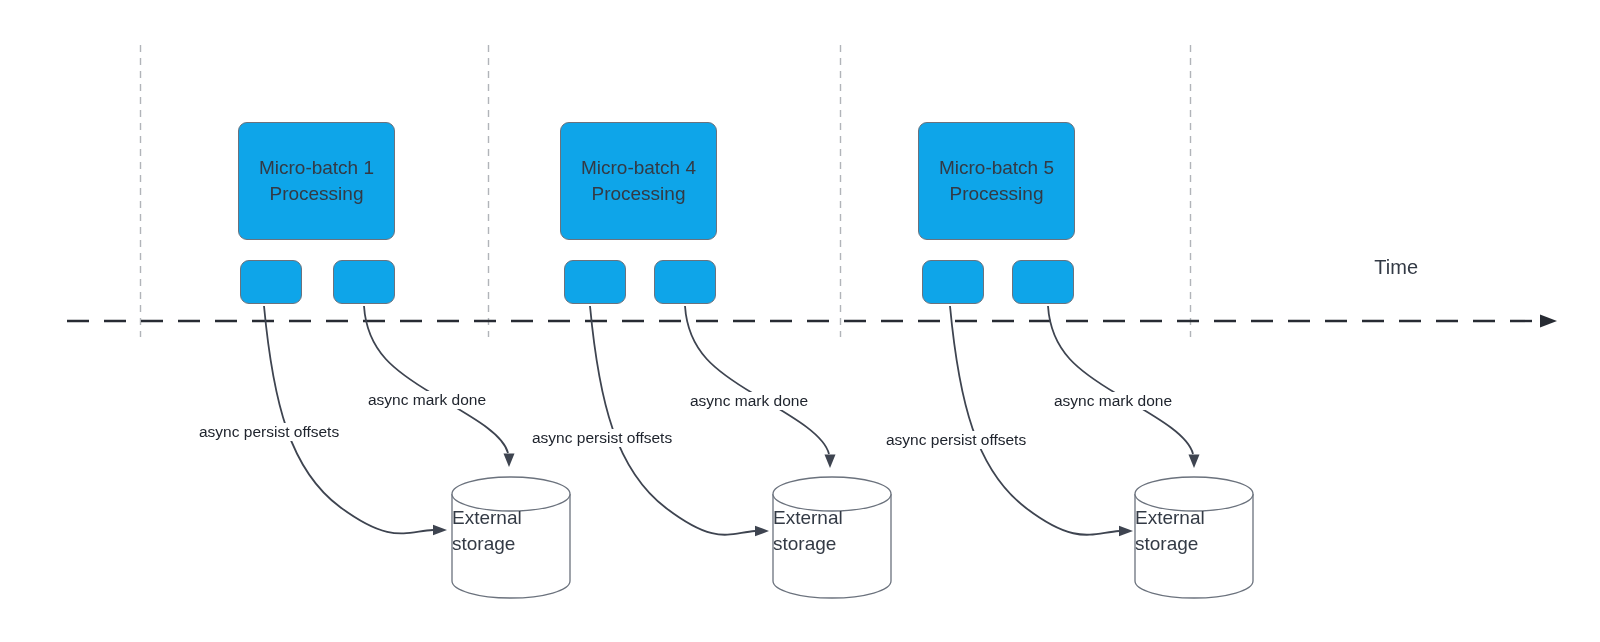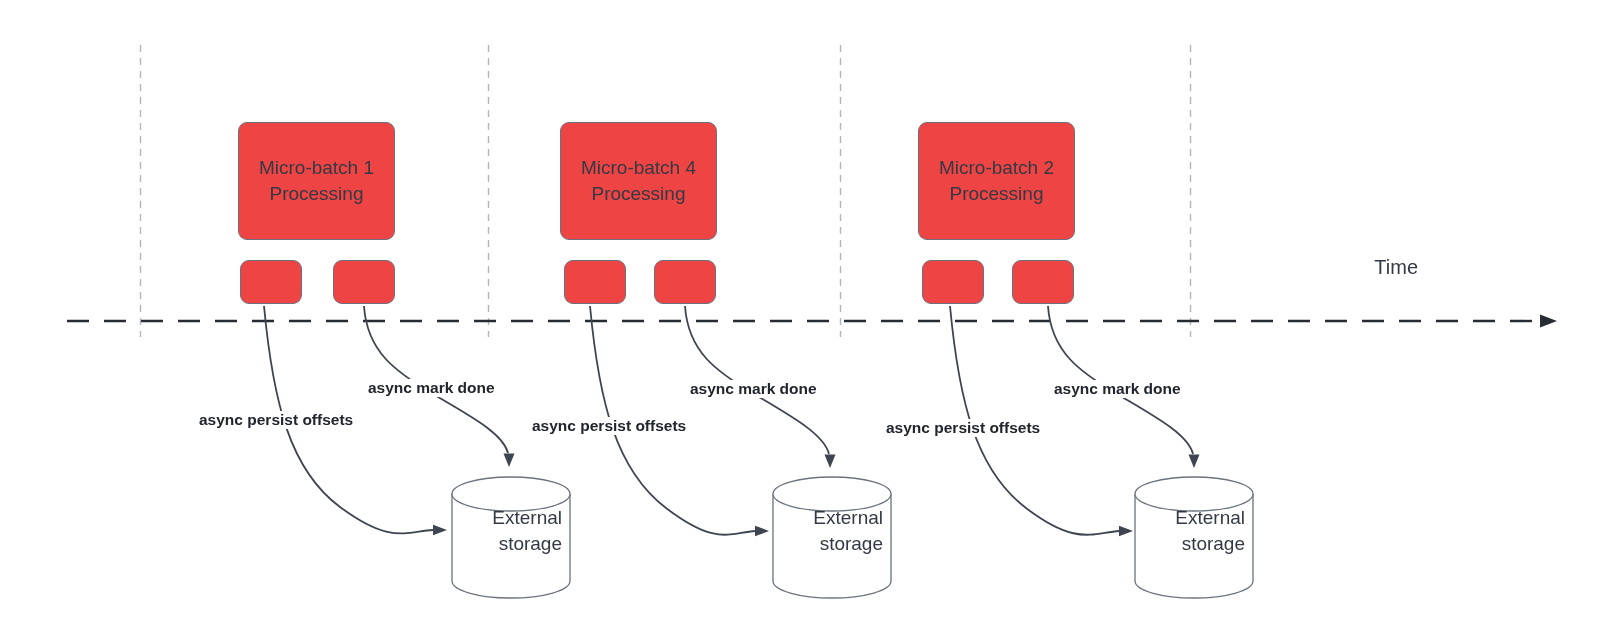--- a/index.html
+++ b/index.html
@@ -17,49 +17,50 @@
   }
   .guide { stroke: #b1b4b9; stroke-width: 1.4; stroke-dasharray: 7 6; }
   .timeline { stroke: #272b33; stroke-width: 2.4; stroke-dasharray: 22 15; }
   .timeline-head { fill: #272b33; }
   .curve { fill: none; stroke: #3e4450; stroke-width: 1.8; }
   .curve-head { fill: #3e4450; }
   .cyl { fill: #ffffff; stroke: #6b727d; stroke-width: 1.3; }
   .node {
     position: absolute;
     box-sizing: border-box;
-    background: #ef4444;
+    background: #0ea5e9;
     border: 1.3px solid #6b727d;
     border-radius: 9px;
   }
   .main-box {
     width: 157px; height: 118px; top: 122px;
     display: flex; align-items: center; justify-content: center;
     text-align: center;
     white-space: pre-line;
     font-size: 19px; line-height: 1.38;
     color: #333a45;
   }
   .task-box { width: 62px; height: 44px; top: 260px; }
   .storage-label {
     position: absolute;
     width: 110px; top: 505px;
-    text-align: right;
+    text-align: left;
     white-space: pre-line;
     font-size: 19px; line-height: 1.38;
     color: #333a45;
   }
   .edge-label {
     position: absolute;
     white-space: nowrap;
     background: #ffffff;
     padding: 0 2px;
     font-size: 15.5px;
-    font-weight: 700;
+    font-weight: 400;
     color: #20252e;
+    margin-top: 12px;
   }
   .time-label {
     position: absolute;
     left: 1358px; top: 256px;
     width: 60px;
     text-align: right;
     font-size: 20px;
     color: #333a45;
   }
 </style>
@@ -100,21 +101,21 @@
     <path class="cyl" d="M 773,494 A 59 17 0 0 0 891,494" fill="none"></path>
 
     <path class="cyl" d="M 1135,494 A 59 17 0 0 1 1253,494 L 1253,581 A 59 17 0 0 1 1135,581 Z"></path>
     <path class="cyl" d="M 1135,494 A 59 17 0 0 0 1253,494" fill="none"></path>
   </svg>
 
   <div class="node main-box" style="left:238px">Micro-batch 1
 Processing</div>
   <div class="node main-box" style="left:560px">Micro-batch 4
 Processing</div>
-  <div class="node main-box" style="left:918px">Micro-batch 2
+  <div class="node main-box" style="left:918px">Micro-batch 5
 Processing</div>
 
   <div class="node task-box" style="left:240px"></div>
   <div class="node task-box" style="left:333px"></div>
   <div class="node task-box" style="left:564px"></div>
   <div class="node task-box" style="left:654px"></div>
   <div class="node task-box" style="left:922px"></div>
   <div class="node task-box" style="left:1012px"></div>
 
   <div class="edge-label" style="left:197px; top:411px">async persist offsets</div>

